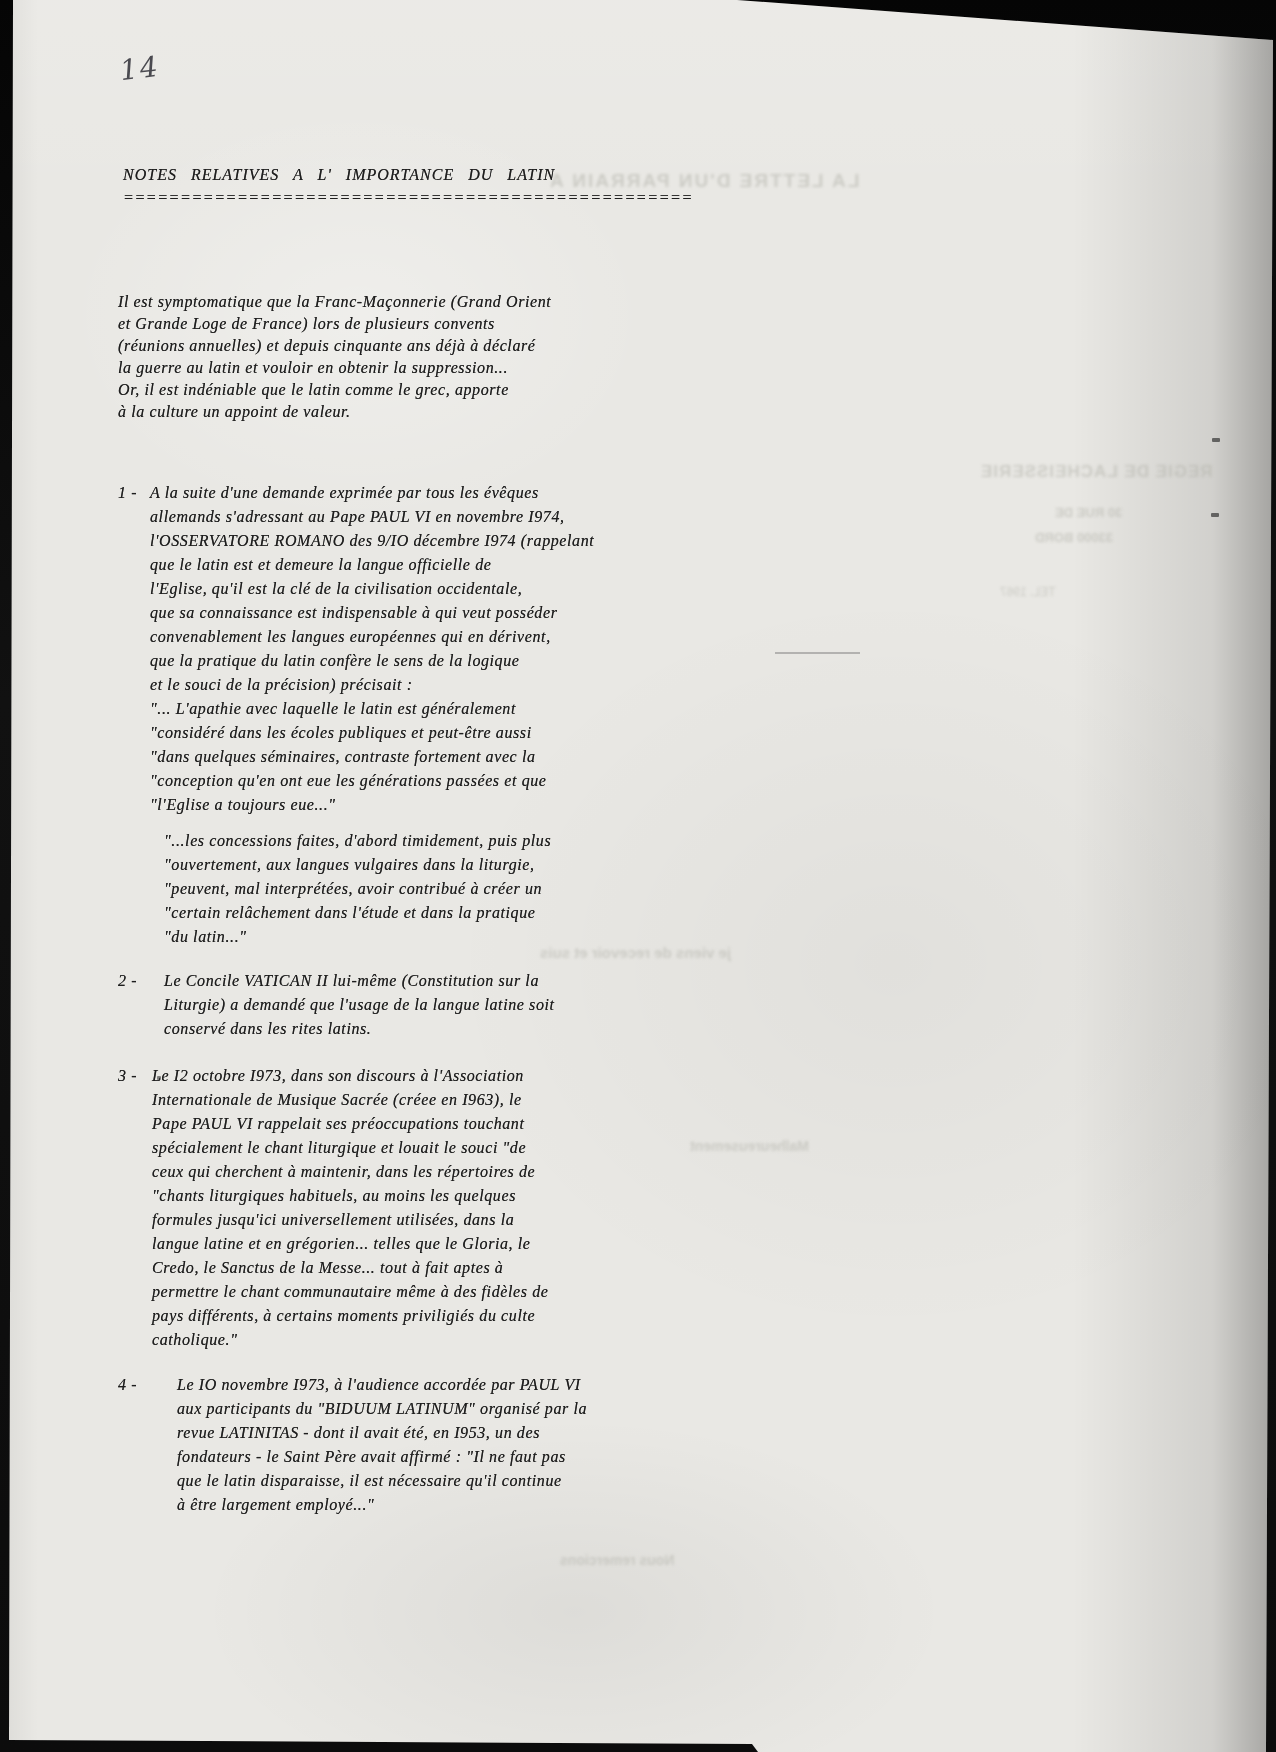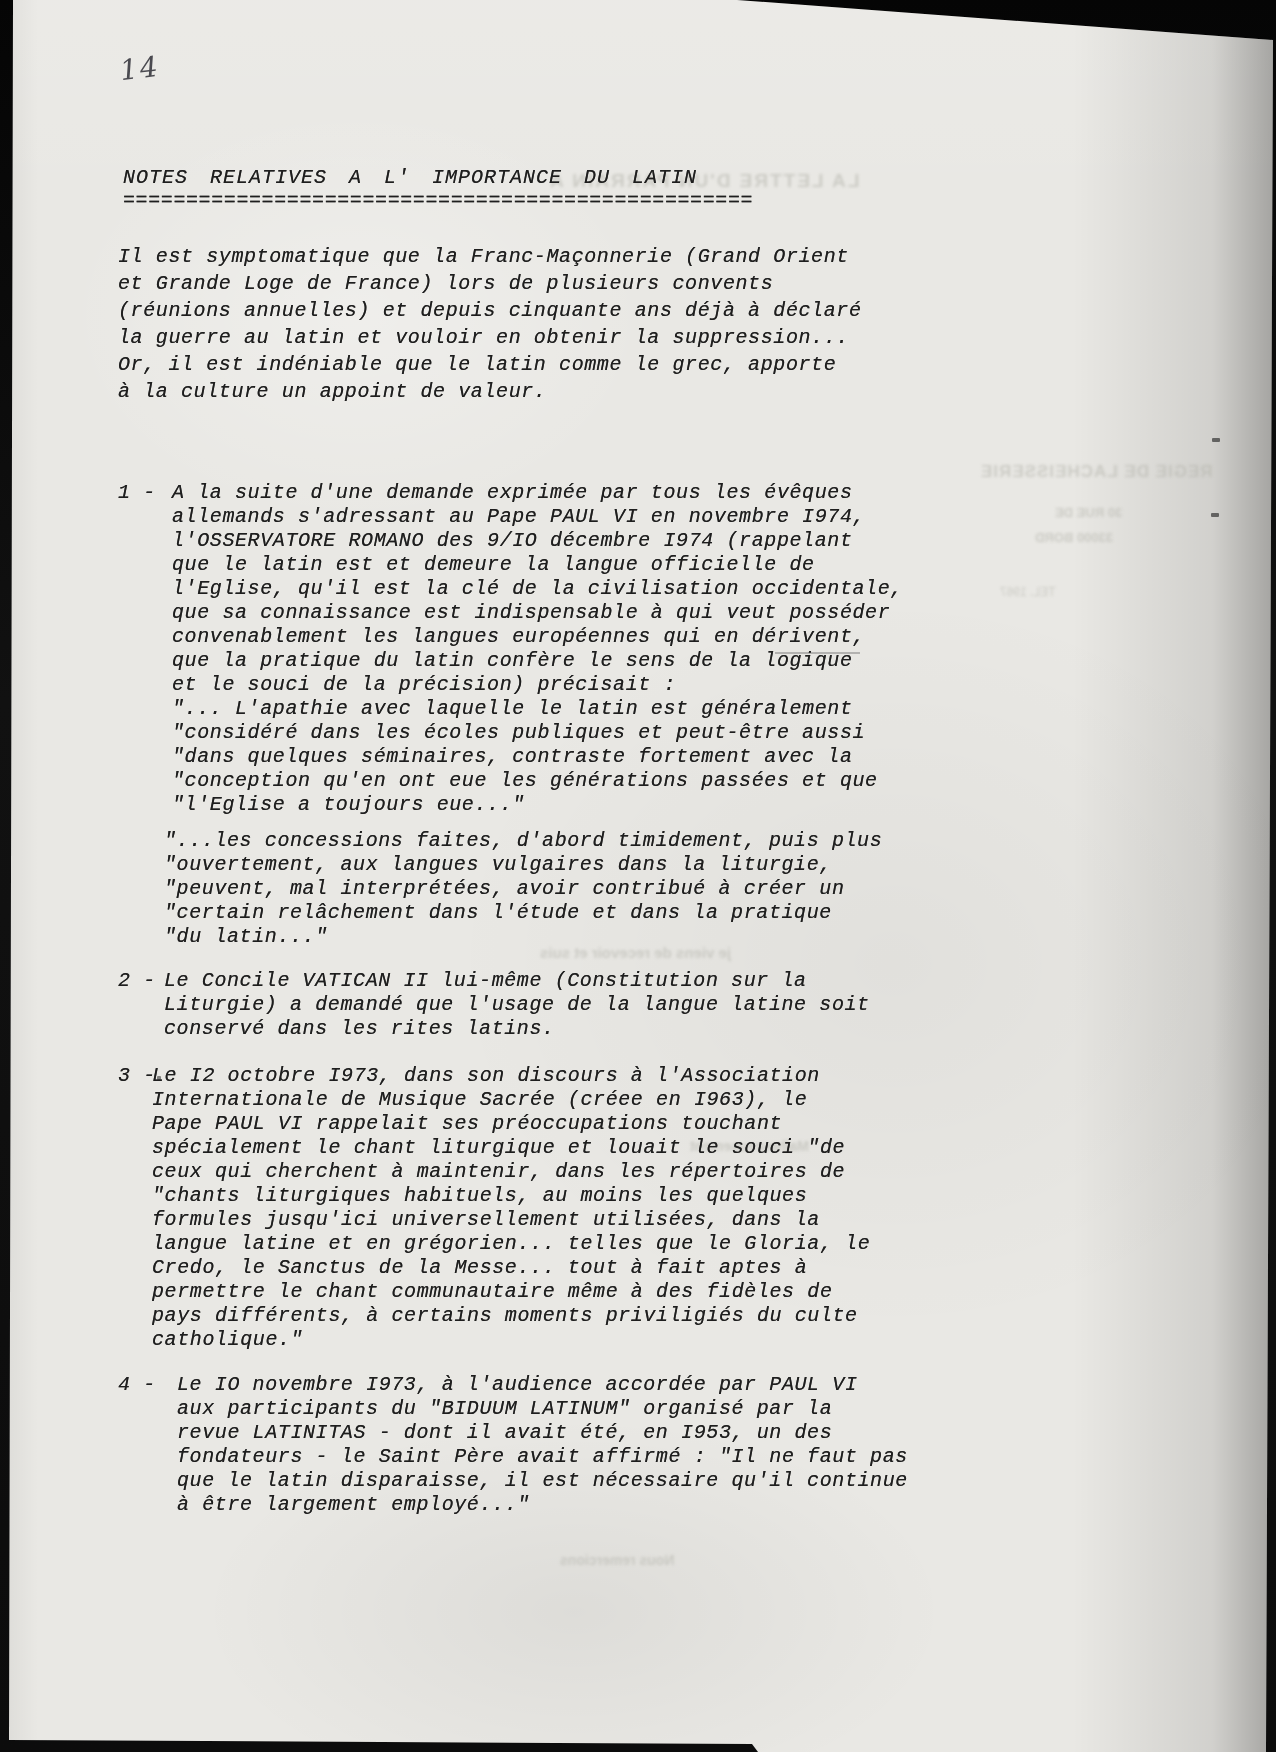--- a/index.html
+++ b/index.html
@@ -8,24 +8,24 @@
   
   #paper{position:absolute;inset:0;
      clip-path:polygon(13px 0px,737px 0px,1273px 40px,1266px 1752px,758px 1752px,752px 1744px,9px 1740px);
      background:
        radial-gradient(ellipse 420px 300px at 28% 18%, rgba(255,255,255,0.28), transparent 70%),
        radial-gradient(ellipse 600px 500px at 70% 55%, rgba(0,0,0,0.035), transparent 75%),
        radial-gradient(ellipse 500px 260px at 45% 92%, rgba(0,0,0,0.05), transparent 75%),
        linear-gradient(to right, rgba(0,0,0,0.06) 0%, transparent 3%, transparent 84%, rgba(0,0,0,0.10) 95%, rgba(0,0,0,0.30) 100%),
        linear-gradient(180deg, rgba(255,255,255,0.10), transparent 12%),
        #e9e8e4;}
-  .typed{position:absolute;font-family:Liberation Mono, monospace;font-style:italic;
-         font-size:20px;letter-spacing:0.6px;color:#1e1e1e;white-space:pre;
+  .typed{position:absolute;font-family:Liberation Serif, serif;font-style:italic;
+         font-size:16px;letter-spacing:0.6px;color:#1e1e1e;white-space:pre;
          text-shadow:0 0 0.5px rgba(25,25,25,0.75);}
-  .para{line-height:27px;}
+  .para{line-height:22px;margin-top:48px;}
   .itemtext{line-height:24px;}
   .marker{position:absolute;left:118px;width:46px;}
   #title{left:123px;top:166px;word-spacing:9px;letter-spacing:1px;}
   #title-underline{left:123px;top:189px;letter-spacing:0.6px;}
   #hw-num{position:absolute;left:120px;top:52px;font-family:"DejaVu Serif",serif;
           font-style:italic;font-size:28px;color:#2e2e36;transform:rotate(-7deg);
           letter-spacing:2px;opacity:0.85;}
   
   .bleed{position:absolute;font-family:"Liberation Sans",sans-serif;color:#b4b4ac;
          transform:scaleX(-1);filter:blur(1.7px);opacity:0.55;white-space:pre;}
@@ -54,21 +54,21 @@
 
     <div class="typed para" style="left:118px;top:243px;">Il est symptomatique que la Franc-Maçonnerie (Grand Orient
 et Grande Loge de France) lors de plusieurs convents
 (réunions annuelles) et depuis cinquante ans déjà à déclaré
 la guerre au latin et vouloir en obtenir la suppression...
 Or, il est indéniable que le latin comme le grec, apporte
 à la culture un appoint de valeur.</div>
 
     <div>
       <div class="typed itemtext marker" style="top:481px;">1 -</div>
-      <div class="typed itemtext" style="left:172px;top:481px;">A la suite d'une demande exprimée par tous les évêques
+      <div class="typed itemtext" style="left:150px;top:481px;">A la suite d'une demande exprimée par tous les évêques
 allemands s'adressant au Pape PAUL VI en novembre I974,
 l'OSSERVATORE ROMANO des 9/IO décembre I974 (rappelant
 que le latin est et demeure la langue officielle de
 l'Eglise, qu'il est la clé de la civilisation occidentale,
 que sa connaissance est indispensable à qui veut posséder
 convenablement les langues européennes qui en dérivent,
 que la pratique du latin confère le sens de la logique
 et le souci de la précision) précisait :
 "... L'apathie avec laquelle le latin est généralement
 "considéré dans les écoles publiques et peut-être aussi

